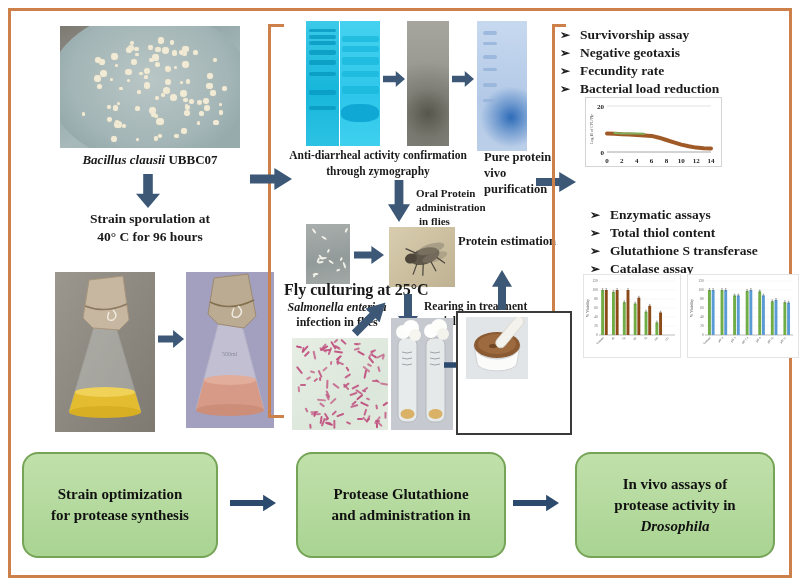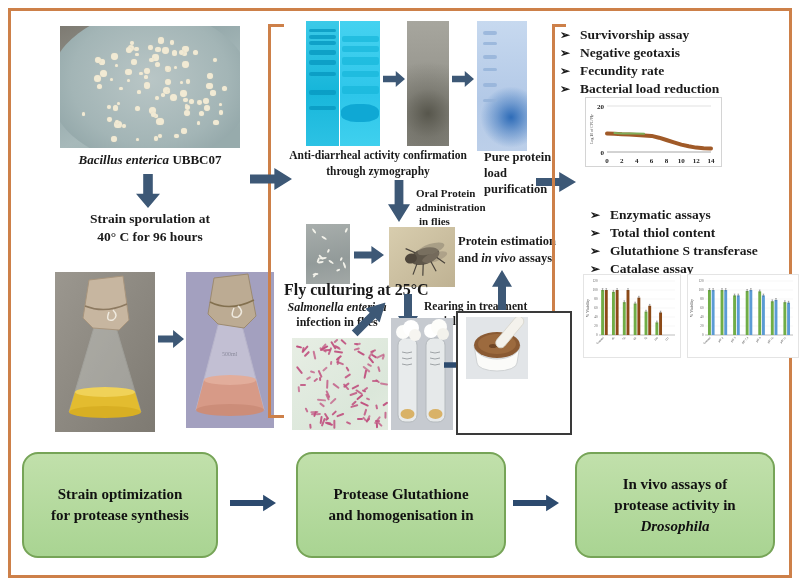--- a/index.html
+++ b/index.html
@@ -141,21 +141,21 @@
         <span class="colony" style="left: 30.7471%; top: 77.2184%; width: 3.80298px; height: 3.80298px; position: absolute;"></span>
         <span class="colony" style="left: 49.1147%; top: 15.4972%; width: 4.75461px; height: 4.75461px; position: absolute;"></span>
         <span class="colony" style="left: 69.2962%; top: 64.9011%; width: 4.88924px; height: 4.88924px; position: absolute;"></span>
         <span class="colony" style="left: 46.8524%; top: 34.5118%; width: 5.88565px; height: 5.88565px; position: absolute;"></span>
         <span class="colony" style="left: 67.5341%; top: 28.6129%; width: 6.9559px; height: 6.9559px; position: absolute;"></span>
         <span class="colony" style="left: 76.0459%; top: 77.9795%; width: 3.46363px; height: 3.46363px; position: absolute;"></span>
         <span class="colony" style="left: 81.3647%; top: 46.5547%; width: 6.34127px; height: 6.34127px; position: absolute;"></span>
       </div>
   </div>
   <div class="abs ctr bold nb" style="left:40px;top:152px;width:220px;font-size:13px;">
-    <i>Bacillus enterica</i><span> UBBC07</span>
+    <i>Bacillus clausii</i><span> UBBC07</span>
   </div>
   <div class="abs arw arw-d" style="left:136px;top:174px;width:24px;height:34px;"></div>
   <div class="abs ctr bold" style="left:55px;top:210px;width:190px;font-size:13.5px;line-height:18px;">
     <div>Strain sporulation at</div>
     <div>40° C for 96 hours</div>
   </div>
 
   <svg class="abs" style="left:55px;top:272px;" width="100" height="160" viewBox="0 0 100 160">
     <rect x="0" y="0" width="100" height="160" fill="#8f8b83"></rect>
     <rect x="0" y="0" width="100" height="160" fill="url(#fg1)"></rect>
@@ -224,21 +224,21 @@
         <span class="band" style="left: 12%; top: 60%; width: 28%; height: 2.5%; background: rgb(147, 177, 216); opacity: 0.8; border-radius: 2px; position: absolute;"></span>
       </div>
   </div>
 
   <div class="abs ctr bold" style="left:278px;top:147px;width:200px;font-size:11.5px;line-height:16px;">
     <div class="nb">Anti-diarrheal activity confirmation</div>
     <div>through zymography</div>
   </div>
   <div class="abs bold" style="left:484px;top:149px;width:90px;font-size:12.5px;line-height:16px;">
     <div class="nb">Pure protein</div>
-    <div>load</div>
+    <div>vivo</div>
     <div>purification</div>
   </div>
   <div class="abs arw arw-r" style="left:536px;top:172px;width:40px;height:20px;"></div>
 
   <div class="abs arw arw-d" style="left:388px;top:180px;width:22px;height:42px;"></div>
   <div class="abs bold" style="left:416px;top:186px;width:90px;font-size:11px;line-height:14px;">
     <div>Oral Protein</div>
     <div>administration</div>
     <div style="padding-left:3px;">in flies</div>
   </div>
@@ -285,21 +285,20 @@
   <div class="abs arw arw-r" style="left:348px;top:308px;width:44px;height:20px;transform:rotate(-45deg);"></div>
 
   <div class="abs arw arw-d" style="left:398px;top:294px;width:20px;height:38px;"></div>
   <div class="abs bold" style="left:424px;top:299px;width:130px;font-size:11.5px;line-height:15px;">
     <div class="nb">Rearing in treatment</div>
     <div style="padding-left:14px;">vials</div>
   </div>
 
   <div class="abs bold" style="left:458px;top:233px;width:120px;font-size:12.5px;line-height:17px;">
     <div class="nb">Protein estimation</div>
-    <div class="nb"><span>and </span><i>in vivo</i><span> assays</span></div>
   </div>
   <div class="abs arw arw-u" style="left:492px;top:270px;width:20px;height:40px;"></div>
 
   <div class="abs photo" id="bacteria">
       <span class="rod" style="left: 70.8295%; top: 70.194%; width: 8.55864px; height: 2.1px; opacity: 0.985382; transform: rotate(24.9487deg); position: absolute;"></span>
       <span class="rod" style="left: 87.9037%; top: 18.9067%; width: 8.9156px; height: 2.1px; opacity: 0.69713; transform: rotate(153.944deg); position: absolute;"></span>
       <span class="rod" style="left: 38.4063%; top: 25.6374%; width: 4.13251px; height: 2.1px; opacity: 0.755329; transform: rotate(97.0599deg); position: absolute;"></span>
       <span class="rod" style="left: 87.7945%; top: 32.6411%; width: 5.72894px; height: 2.1px; opacity: 0.758497; transform: rotate(74.5481deg); position: absolute;"></span>
       <span class="rod" style="left: 30.3806%; top: 7.28003%; width: 6.04336px; height: 2.1px; opacity: 0.740928; transform: rotate(131.416deg); position: absolute;"></span>
       <span class="rod" style="left: 72.4038%; top: 86.9422%; width: 4.99106px; height: 2.1px; opacity: 0.75452; transform: rotate(50.392deg); position: absolute;"></span>
@@ -612,21 +611,21 @@
       <text x="98.31428571428572" y="63" font-size="3" fill="#444" font-family="Liberation Serif, DejaVu Serif, serif" text-anchor="end" transform="rotate(-45 98.31428571428572 63)">pH 11</text>
     </svg>
 
   <div class="abs gbox" style="left:22px;top:452px;width:192px;height:102px;">
     <div>Strain optimization</div>
     <div>for protease synthesis</div>
   </div>
   <div class="abs arw-long" style="left:230px;top:492px;width:46px;height:22px;"></div>
   <div class="abs gbox" style="left:296px;top:452px;width:206px;height:102px;">
     <div>Protease Glutathione</div>
-    <div>and homogenisation in</div>
+    <div>and administration in</div>
   </div>
   <div class="abs arw-long" style="left:513px;top:492px;width:46px;height:22px;"></div>
   <div class="abs gbox" style="left:575px;top:452px;width:196px;height:102px;">
     <div>In vivo assays of</div>
     <div>protease activity in</div>
     <i>Drosophila</i>
   </div>
 </div>
 
 </body></html>

